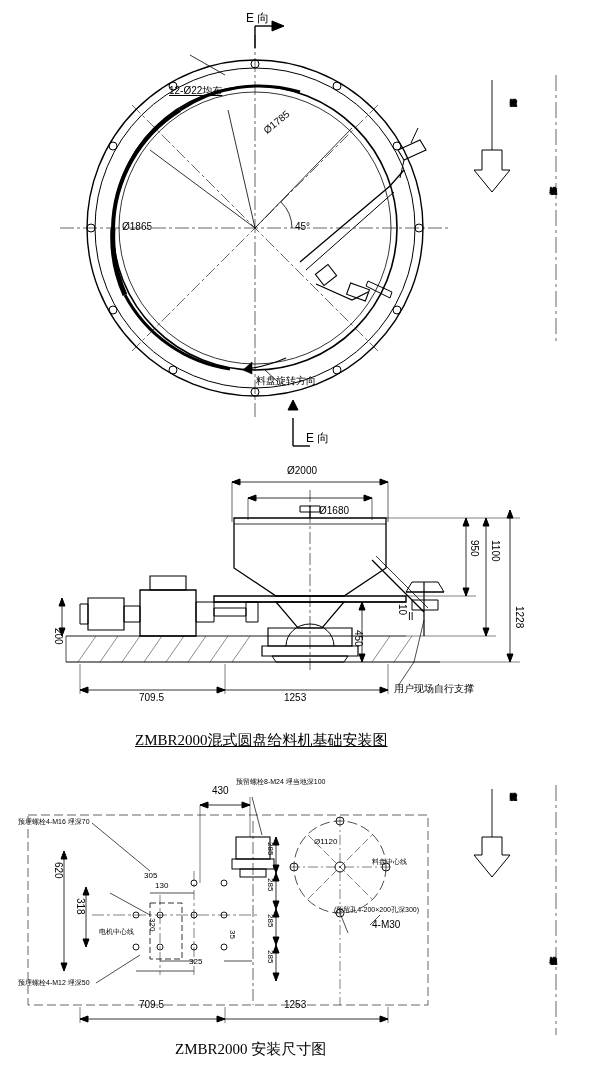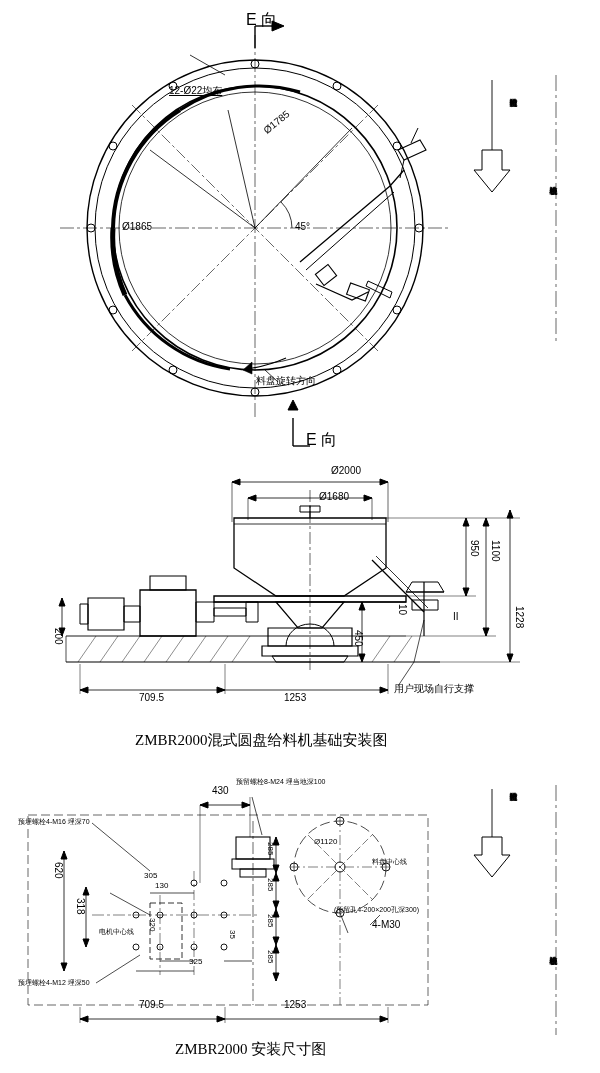--- a/index.html
+++ b/index.html
@@ -4,21 +4,21 @@
 <style>
   html,body{margin:0;padding:0;background:#ffffff;}
   body{width:600px;height:1073px;position:relative;overflow:hidden;
        font-family:"Liberation Sans", sans-serif;color:#000;}
   .root{position:relative;width:600px;height:1073px;}
   svg{display:block;}
   .lbl{position:absolute;font-size:9px;line-height:1.05;white-space:nowrap;}
   .lbl.s8{font-size:8px;}
   .lbl.s7{font-size:7px;}
   .lbl.s10{font-size:10px;}
-  .lbl.big{font-size:16px;}
+  .lbl.big{font-size:12px;}
   .lbl.title{font-size:15px;font-family:"Liberation Serif", serif;}
   .vert{writing-mode:vertical-rl;text-orientation:upright;letter-spacing:0px;}
   .vert2{writing-mode:vertical-rl;}
   .ul{text-decoration:underline;margin-top:46px;}
   .rot{transform-origin:left top;}
 </style>
 </head>
 <body>
 
 <div class="root">
@@ -199,34 +199,34 @@
       <path d="M 80 240 L 88 237 L 88 243 Z" fill="#000"></path>
       <path d="M 225 240 L 217 237 L 217 243 Z" fill="#000"></path>
       <line x1="225" y1="240" x2="388" y2="240" stroke-width="0.8"></line>
       <path d="M 388 240 L 380 237 L 380 243 Z" fill="#000"></path>
 
       <line x1="424" y1="170" x2="414" y2="212" stroke-width="0.7"></line>
       <line x1="414" y1="212" x2="398" y2="236" stroke-width="0.7"></line>
     </g>
   </svg>
 
-  <div class="lbl s10" style="left:287px;top:466px;margin-left:44px;">Ø2000</div>
-  <div class="lbl s10" style="left:287px;top:492px;padding-left:32px;">Ø1680</div>
+  <div class="lbl s10" style="left:287px;top:466px;">Ø2000</div>
+  <div class="lbl s10" style="left:287px;top:506px;padding-left:32px;">Ø1680</div>
   <div class="lbl s10 vert2" style="left:468px;top:540px;">950</div>
   <div class="lbl s10 vert2" style="left:489px;top:540px;">1100</div>
   <div class="lbl s10 vert2" style="left:513px;top:606px;">1228</div>
   <div class="lbl s10 vert2" style="left:352px;top:630px;">450</div>
   <div class="lbl s10 vert2" style="left:52px;top:628px;">200</div>
   <div class="lbl s10 vert2" style="left:396px;top:604px;">10</div>
-  <div class="lbl s10" style="left:408px;top:612px;margin-left:45px;">II</div>
+  <div class="lbl s10" style="left:408px;top:612px;">II</div>
   <div class="lbl s10" style="left:139px;top:693px;">709.5</div>
   <div class="lbl s10" style="left:284px;top:693px;">1253</div>
   <div class="lbl s10" style="left:394px;top:684px;">用户现场自行支撑</div>
 
-  <div class="lbl title" style="left:135px;top:733px;">ZMBR2000混式圆盘给料机基础安装图</div>
+  <div class="lbl title" style="left:135px;top:733px;text-decoration:underline;">ZMBR2000混式圆盘给料机基础安装图</div>
 
   <svg width="600" height="280" style="position:absolute;left:0;top:775px;">
     <g fill="none" stroke="#000">
 
       <rect x="28" y="40" width="400" height="190" stroke-width="0.6" stroke-dasharray="9,4"></rect>
 
       <rect x="236" y="62" width="34" height="22" stroke-width="1.1"></rect>
       <rect x="232" y="84" width="42" height="10" stroke-width="1"></rect>
       <rect x="240" y="94" width="26" height="8" stroke-width="1"></rect>
       <line x1="253" y1="46" x2="253" y2="230" stroke-width="0.6" stroke-dasharray="12,3,3,3"></line>

